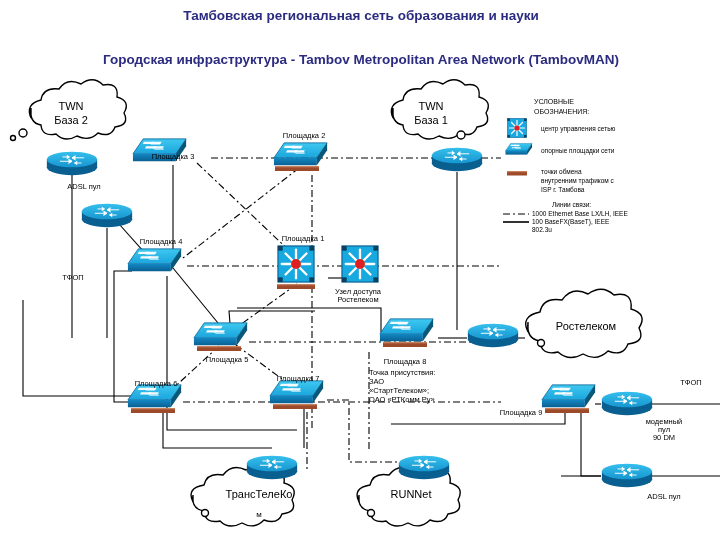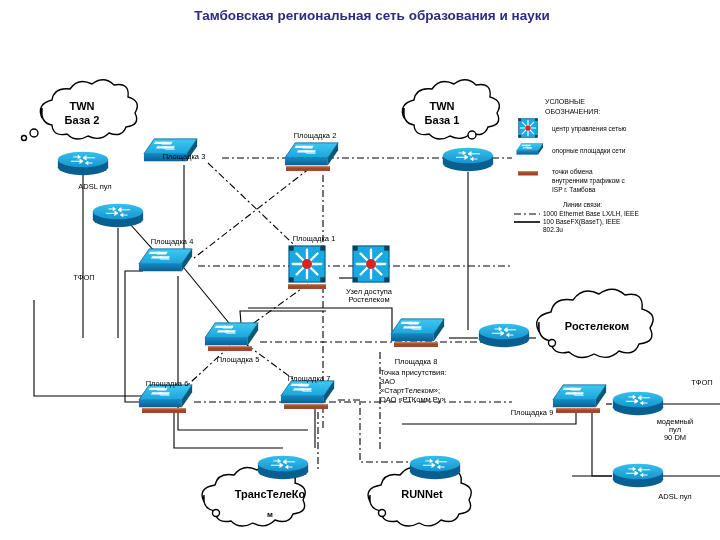--- a/index.html
+++ b/index.html
@@ -3,57 +3,58 @@
 <meta charset="utf-8">
 <style>
   html,body{margin:0;padding:0;}
   body{
     width:720px;height:540px;
     background:#ffffff;
     font-family:"Liberation Sans", sans-serif;
     overflow:hidden;
     position:relative;
   }
-  #stage{position:absolute;left:12px;top:0;width:676px;height:540px;}
+  #stage{position:absolute;left:1px;top:0;width:676px;height:540px;}
   #svg-layer{position:absolute;left:0;top:0;width:720px;height:540px;}
 
   .ttl{
     position:absolute;width:720px;text-align:center;
     color:#2b2b80;font-weight:bold;letter-spacing:0px;
   }
   #title1{top:8px;font-size:13.5px;}
   #title2{top:26px;font-size:13.5px;}
   #title3{top:52px;font-size:13.5px;}
 
   .lbl{
     position:absolute;color:#000000;font-size:7.5px;
     white-space:nowrap;line-height:9px;
   }
   .lbl.c{text-align:center;transform:translateX(-50%);}
 
   .cloud-text{
-    position:absolute;color:#000;font-weight:bold;
+    position:absolute;color:#000;font-weight:normal;
     text-align:center;transform:translateX(-50%);
     white-space:nowrap;
   }
 
   .legend-head{
     position:absolute;font-size:7px;color:#000;line-height:9px;
     white-space:nowrap;
   }
   .legend-item{
     position:absolute;font-size:6.5px;color:#000;line-height:8.5px;
   }
 </style>
 </head>
 <body>
 
 <div id="stage">
 
   <div class="ttl" id="title1">Тамбовская региональная сеть образования и науки</div>
+  <div class="ttl" id="title3">Городская инфраструктура - Tambov Metropolitan Area Network (TambovMAN)</div>
 
   <svg id="svg-layer" viewBox="0 0 720 540" xmlns="http://www.w3.org/2000/svg">
     <defs>
       <linearGradient id="gTop" x1="0" y1="0" x2="0" y2="1">
         <stop offset="0" stop-color="#3ec8f0"></stop>
           <stop offset="1" stop-color="#1aa5dd"></stop>
       </linearGradient>
       <linearGradient id="gSide" x1="0" y1="0" x2="0" y2="1">
         <stop offset="0" stop-color="#1288c4"></stop>
           <stop offset="1" stop-color="#0a5f91"></stop>

